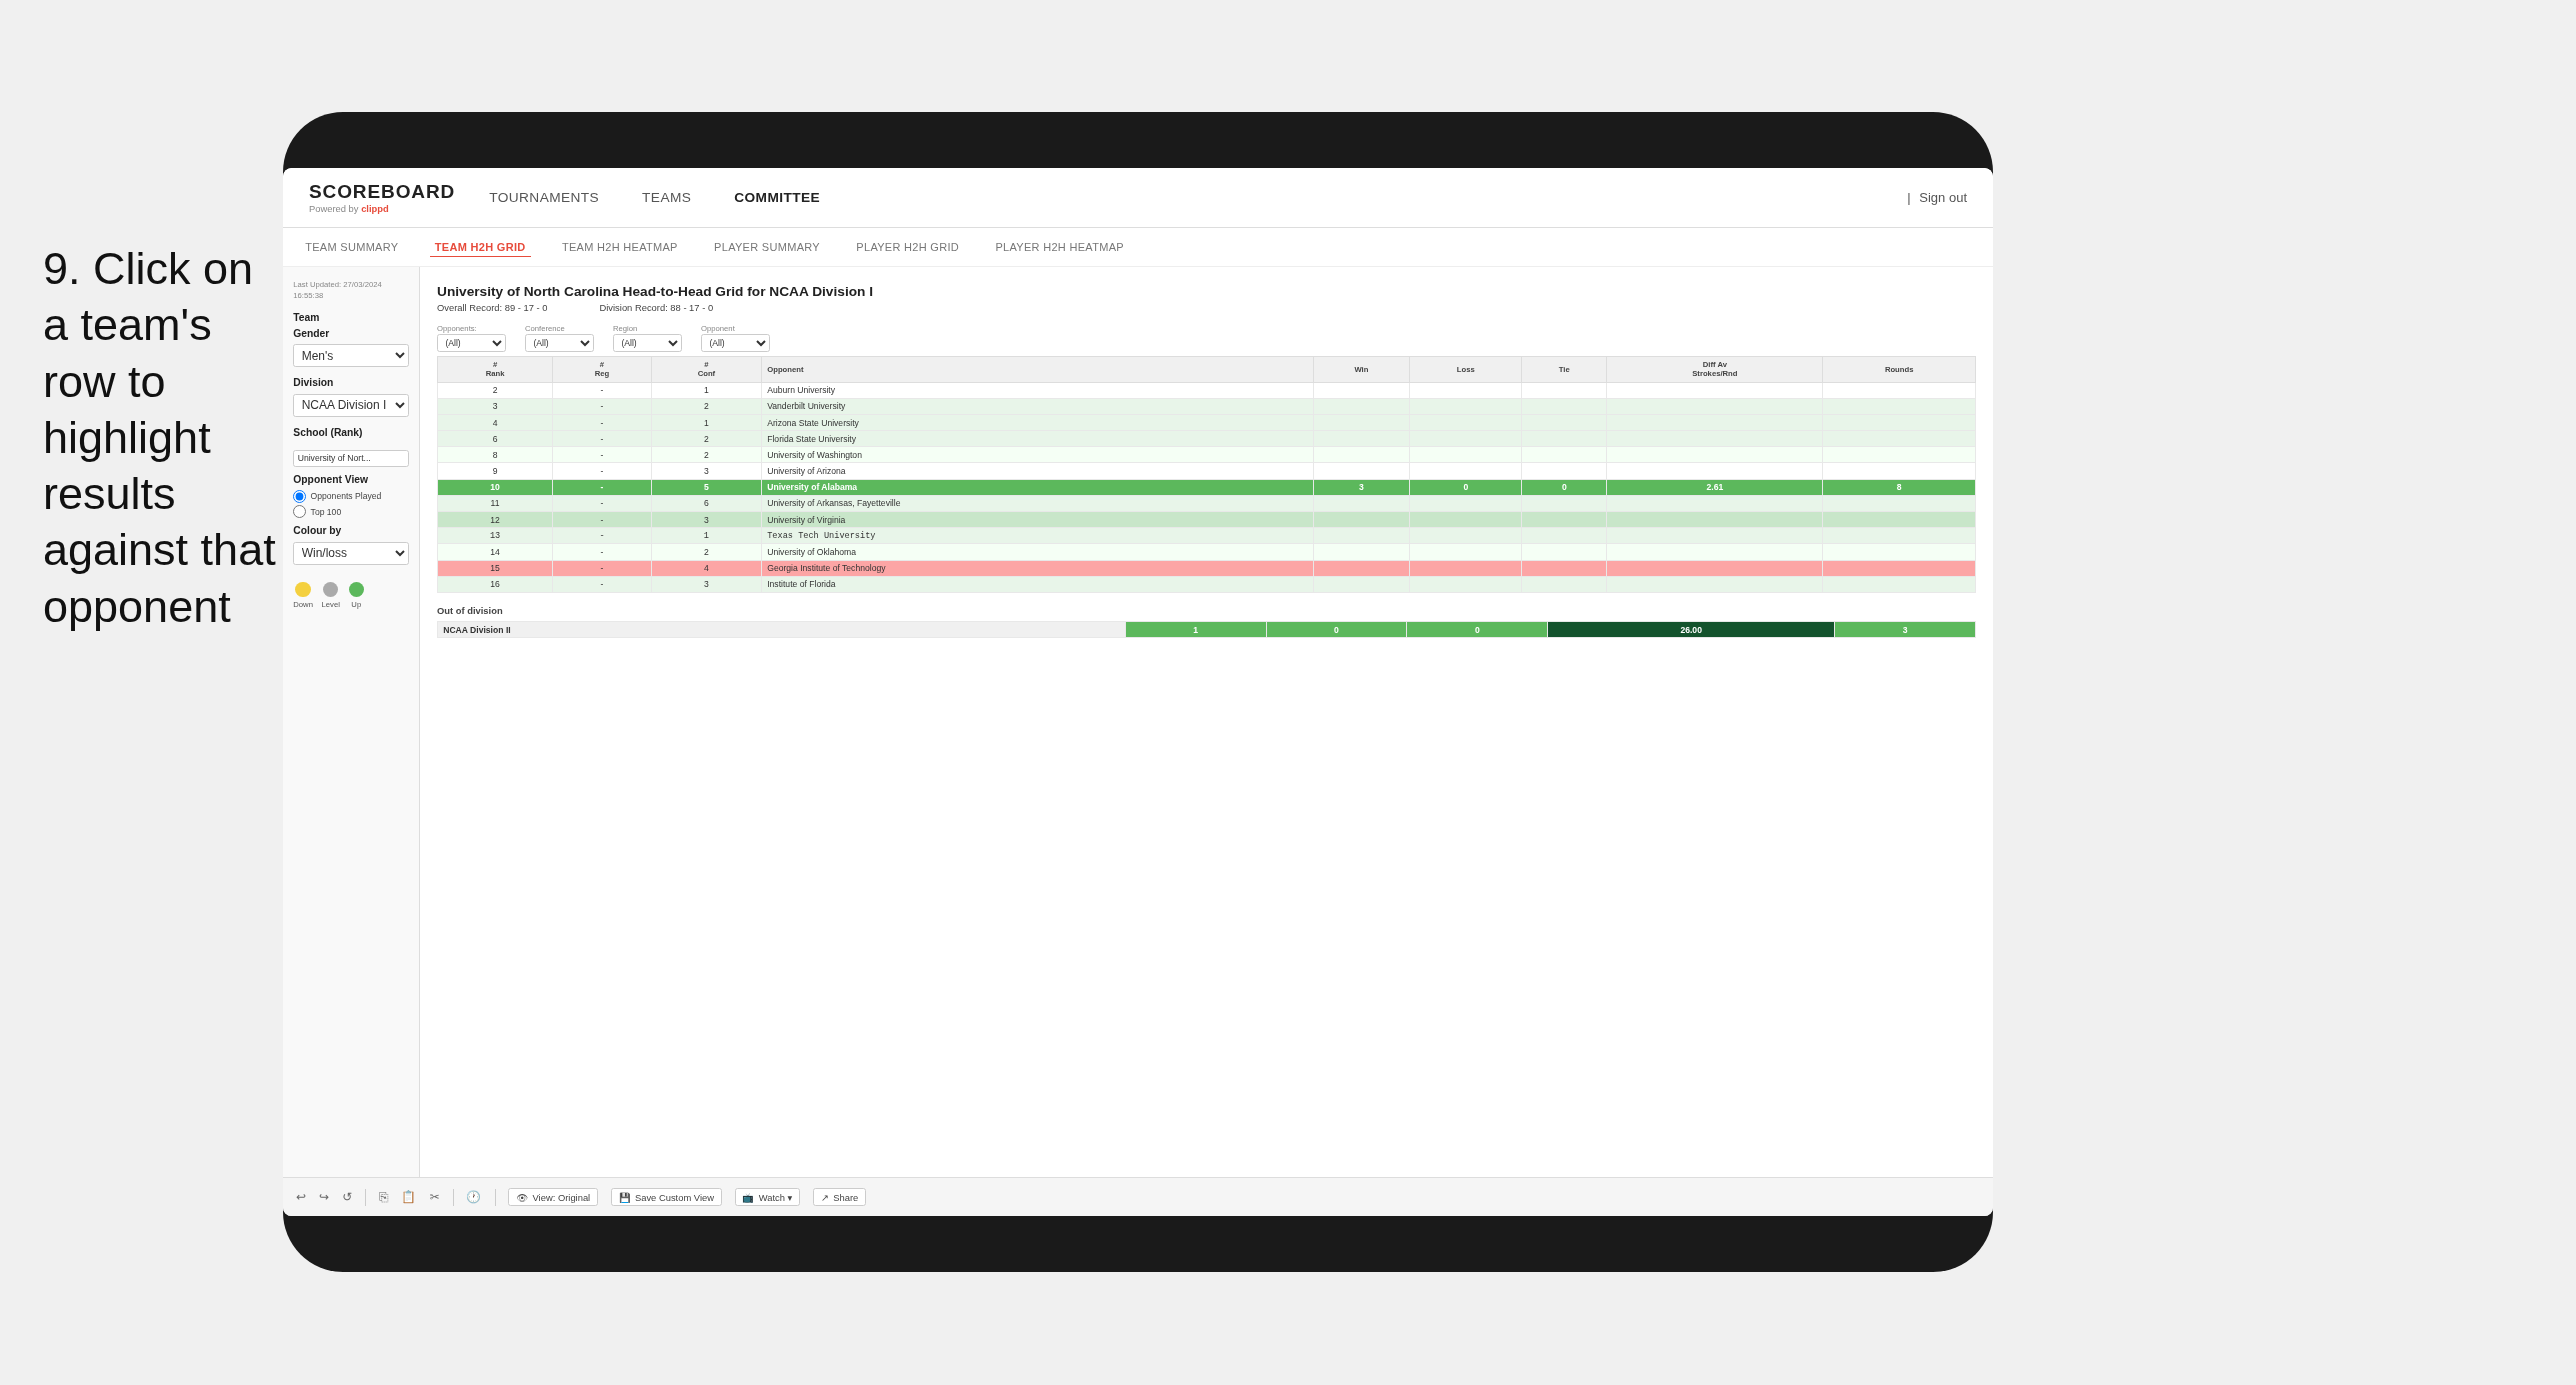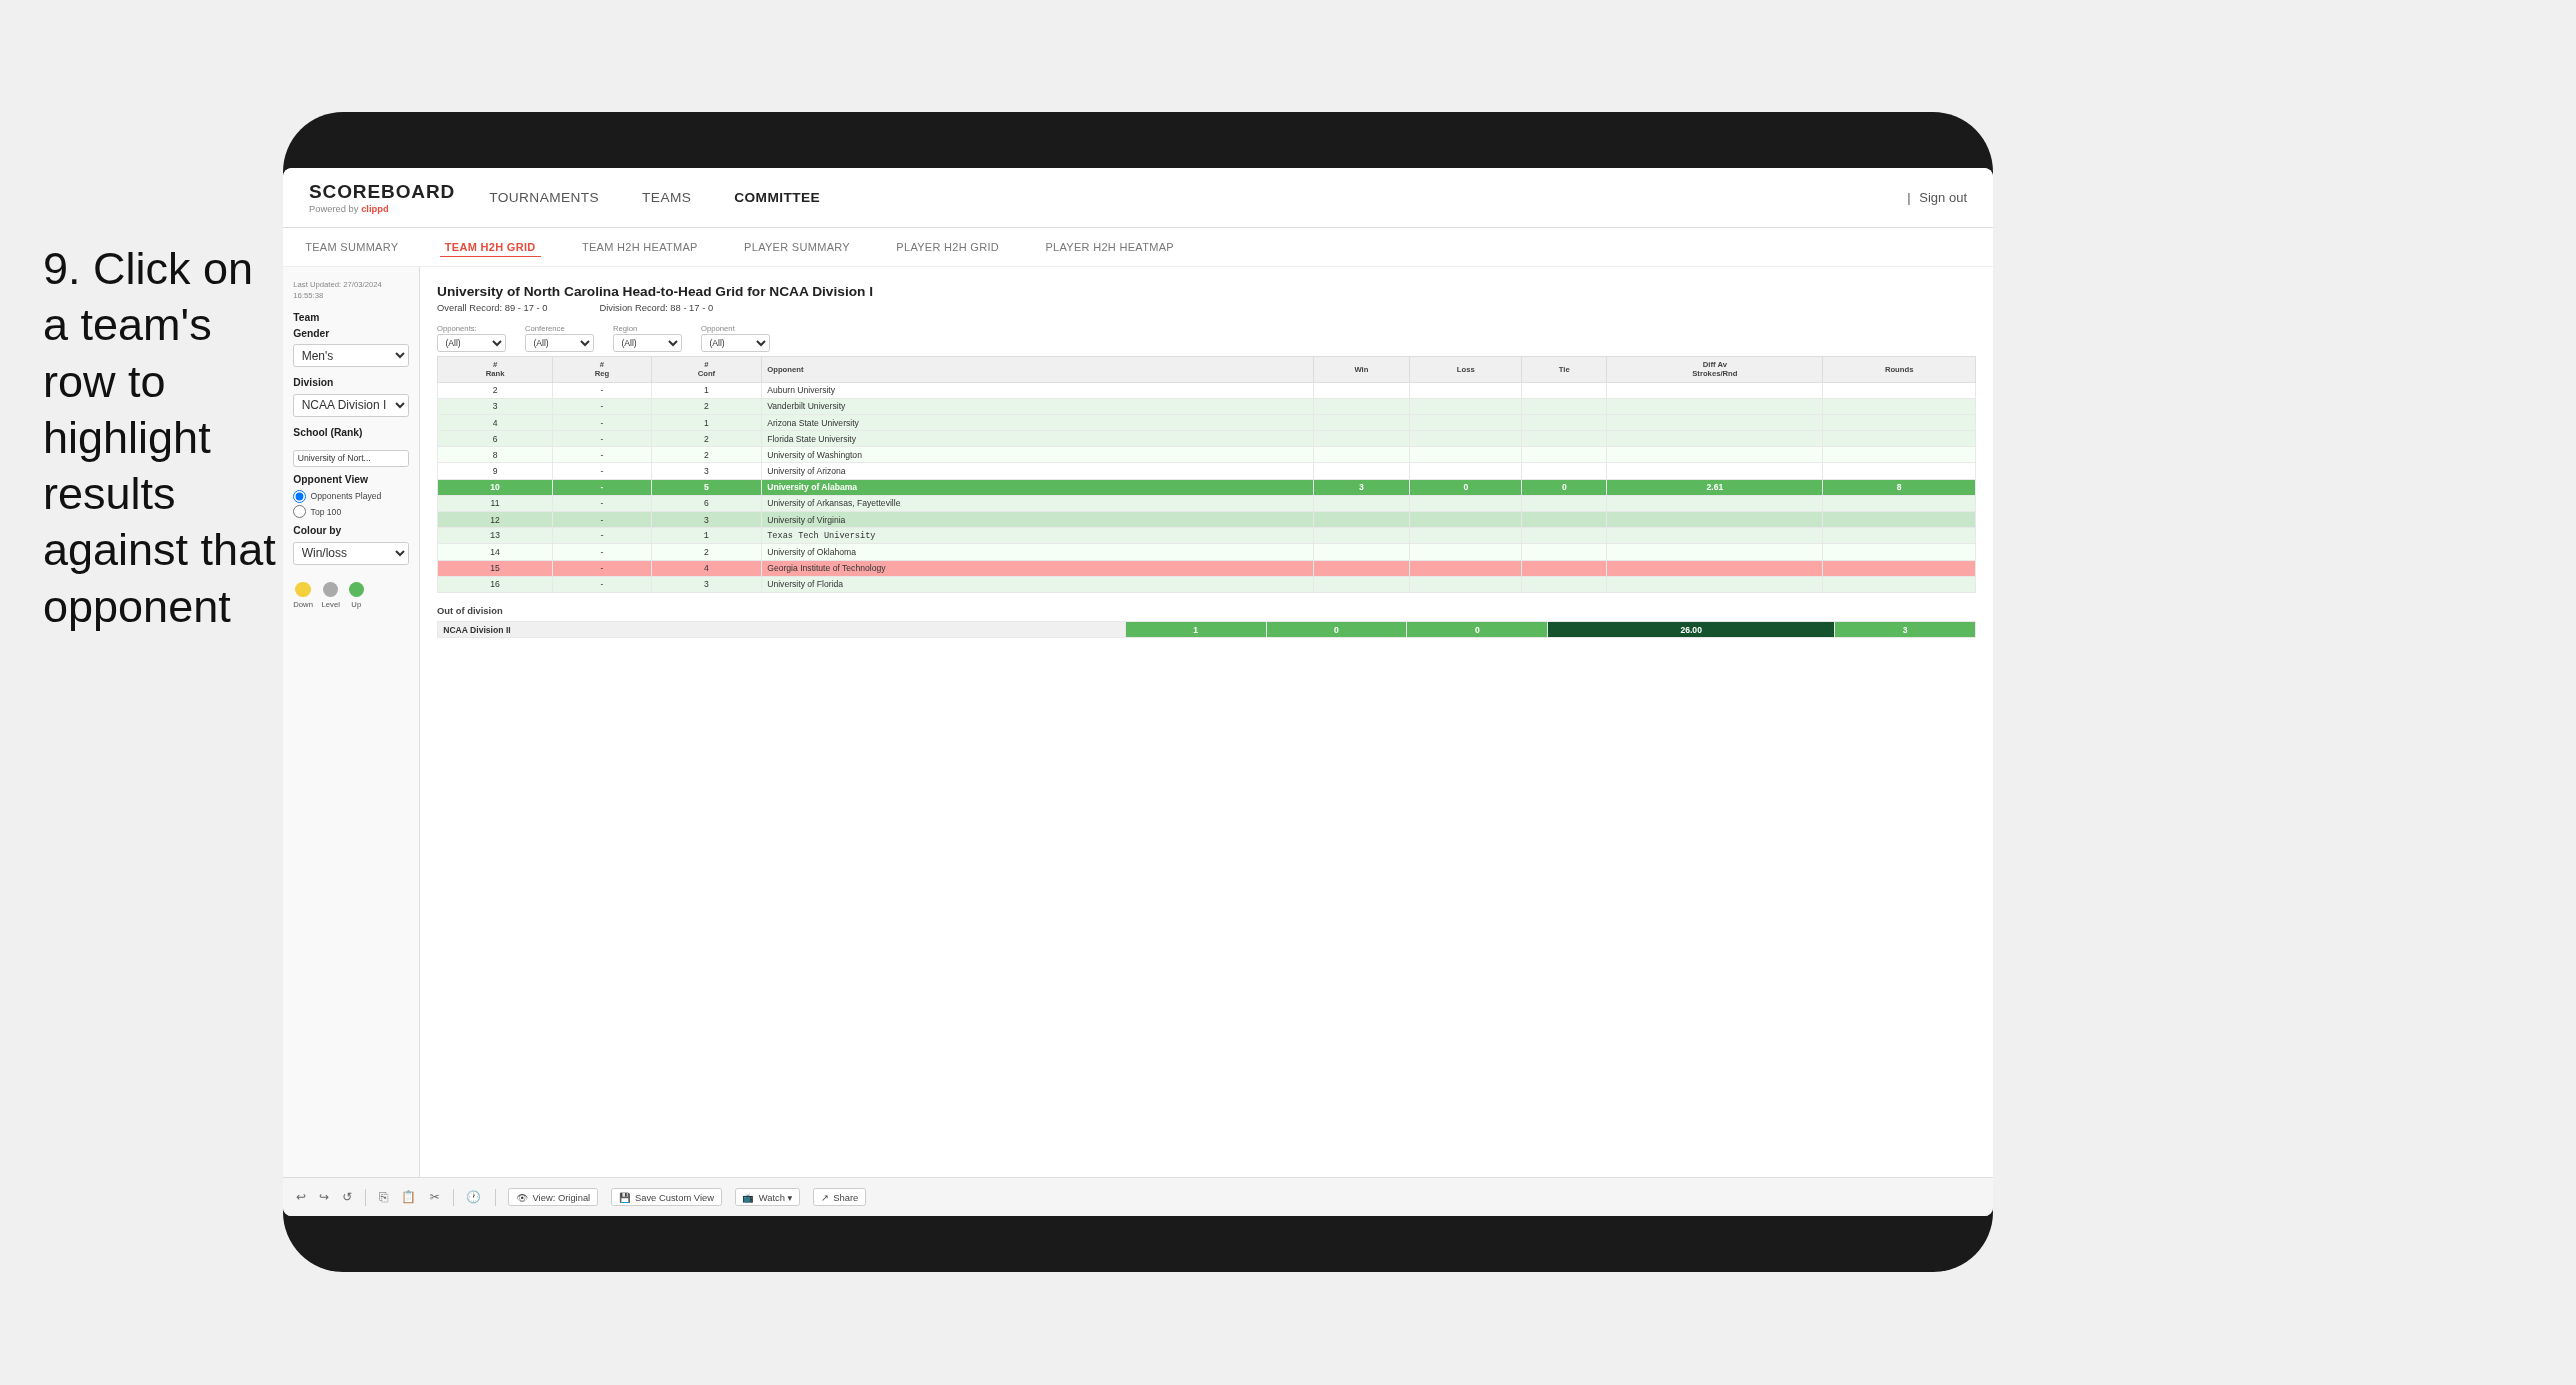--- a/index.html
+++ b/index.html
@@ -106,21 +106,21 @@
       display: flex;
       align-items: center;
       gap: 8.6px;
       font-size: 13px;
       color: #555;
     }
 
     
     .sub-nav {
       display: flex;
-      gap: 36px;
+      gap: 26px;
       padding: 0 17px;
       height: 39px;
       align-items: center;
       border-bottom: 1.7px solid #eee;
       background: #fff;
       flex-shrink: 0;
     }
 
     .sub-nav-link {
       font-size: 11px;
@@ -655,21 +655,21 @@
                 <td></td>
                 <td></td>
                 <td></td>
                 <td></td>
                 <td></td>
               </tr>
               <tr style="background: rgb(232, 245, 233);">
                 <td>16</td>
                 <td>-</td>
                 <td>3</td>
-                <td class="left">University of Florida</td>
+                <td class="left">Institute of Florida</td>
                 <td></td>
                 <td></td>
                 <td></td>
                 <td></td>
                 <td></td>
               </tr>
             </tbody>
         </table>
 
         <div class="out-of-div-label">Out of division</div>

